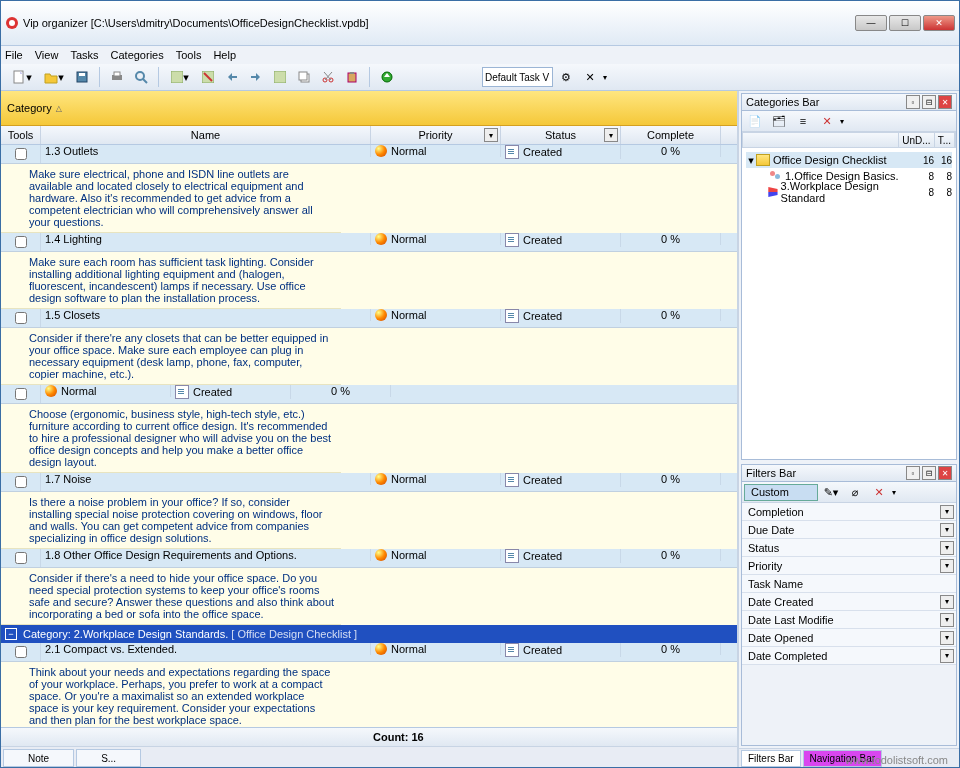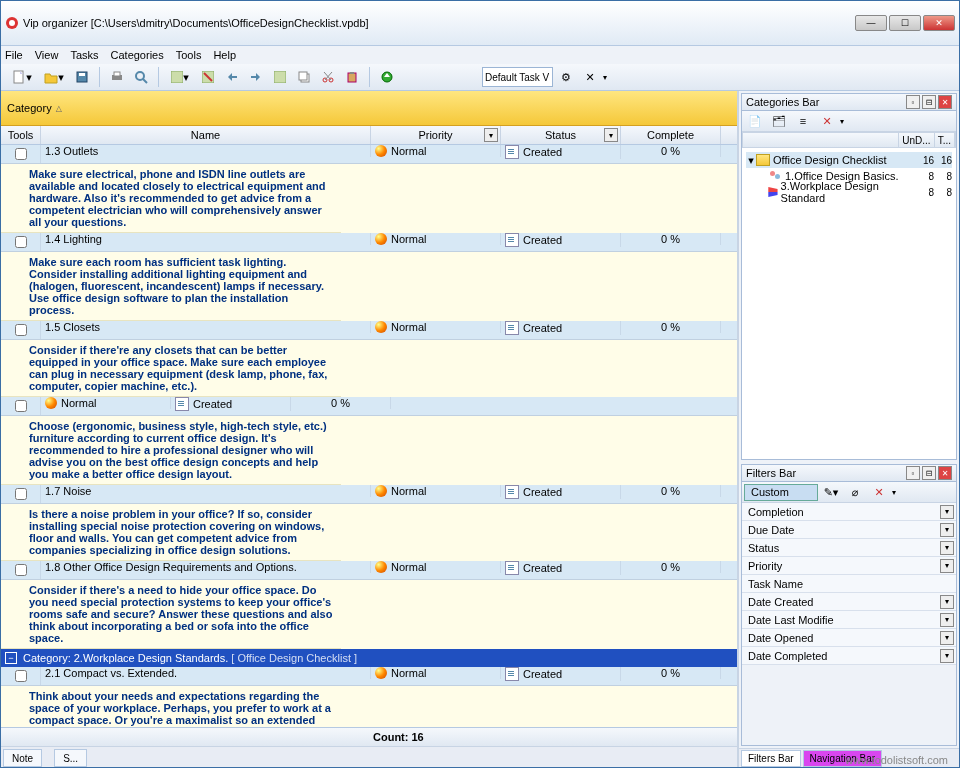--- a/index.html
+++ b/index.html
@@ -26,30 +26,30 @@
 .col.done{width:40px;justify-content:center}
 .col.name{width:330px}
 .col.priority{width:130px;position:relative}
 .col.status{width:120px;position:relative}
 .col.complete{width:100px;justify-content:center}
 .grid-head .col .dd{position:absolute;right:2px;top:2px;width:12px;height:12px;border:1px solid #888;background:#eee;font-size:8px;display:flex;align-items:center;justify-content:center}
 .grid-body{flex:1;overflow-y:auto;background:#fffde8;position:relative}
 .row{display:flex;min-height:18px;background:#d7e8f5;border-bottom:1px solid #c0d0e0}
 .row .col{border-right:1px solid #c8d8e8}
 .row input[type=checkbox]{width:12px;height:12px}
-.note{background:#fffde8;padding:4px 6px 4px 28px;color:#003080;font-weight:bold;font-size:11px;border-bottom:1px solid #e8e4c0;max-width:340px;box-sizing:border-box}
+.note{background:#fffde8;padding:4px 6px 4px 28px;color:#003080;font-weight:normal;font-size:11px;border-bottom:1px solid #e8e4c0;max-width:340px;box-sizing:border-box}
 .group-row{background:#2050c0;color:#fff;height:18px;display:flex;align-items:center;padding:0 4px;font-size:11px}
 .group-row .box{width:10px;height:10px;border:1px solid #fff;display:inline-flex;align-items:center;justify-content:center;margin-right:6px;font-size:9px}
 .orb{width:12px;height:12px;border-radius:50%;background:radial-gradient(circle at 30% 30%,#ff8,#f80,#c40);display:inline-block;margin-right:4px}
 .doc-icon{width:12px;height:12px;display:inline-block;margin-right:4px;background:#fff;border:1px solid #88a;position:relative}
 .doc-icon::after{content:"";position:absolute;top:3px;left:2px;width:6px;height:1px;background:#58a;box-shadow:0 2px 0 #58a,0 4px 0 #58a}
 .footer{height:18px;background:linear-gradient(#f5f8fc,#e0e8f2);border-top:1px solid #b5c9e2;display:flex;align-items:center;font-size:11px}
 .footer .count{margin-left:372px;font-weight:bold}
 .bottom-tabs{height:20px;background:#e8ecf4;display:flex;align-items:flex-end;padding:0 2px;border-top:1px solid #c8d4e4}
-.bottom-tab{height:16px;padding:0 8px;border:1px solid #b5c9e2;background:#f5f8fc;margin-right:12px;font-size:10px;display:flex;align-items:center}
+.bottom-tab{height:16px;padding:0 24px;border:1px solid #b5c9e2;background:#f5f8fc;margin-right:2px;font-size:10px;display:flex;align-items:center}
 .side{width:220px;display:flex;flex-direction:column;background:#eef2f8}
 .panel{display:flex;flex-direction:column;border:1px solid #a8bcd8;margin:2px}
 .panel-title{height:16px;background:linear-gradient(#f5f8fc,#e0e8f2);display:flex;align-items:center;padding:0 4px;font-size:11px;border-bottom:1px solid #a8bcd8}
 .panel-title .sp{flex:1}
 .panel-title .pbtn{width:12px;height:12px;border:1px solid #888;margin-left:2px;font-size:8px;display:flex;align-items:center;justify-content:center;background:#f0f0f0}
 .panel-title .pbtn.close{background:#d44;color:#fff}
 .panel-tb{height:20px;background:linear-gradient(#f5f8fc,#e0e8f2);display:flex;align-items:center;padding:0 2px;gap:2px;border-bottom:1px solid #c8d4e4}
 .tree{background:#fff;flex:1;padding:4px;font-size:11px;min-height:0;overflow:auto}
 .tree-head{display:flex;height:14px;background:linear-gradient(#f5f8fc,#e0e8f2);border:1px solid #c8d4e4;font-size:10px;margin:-4px -4px 4px -4px}
 .tree-head span{border-right:1px solid #c8d4e4;padding:0 3px;display:flex;align-items:center}

